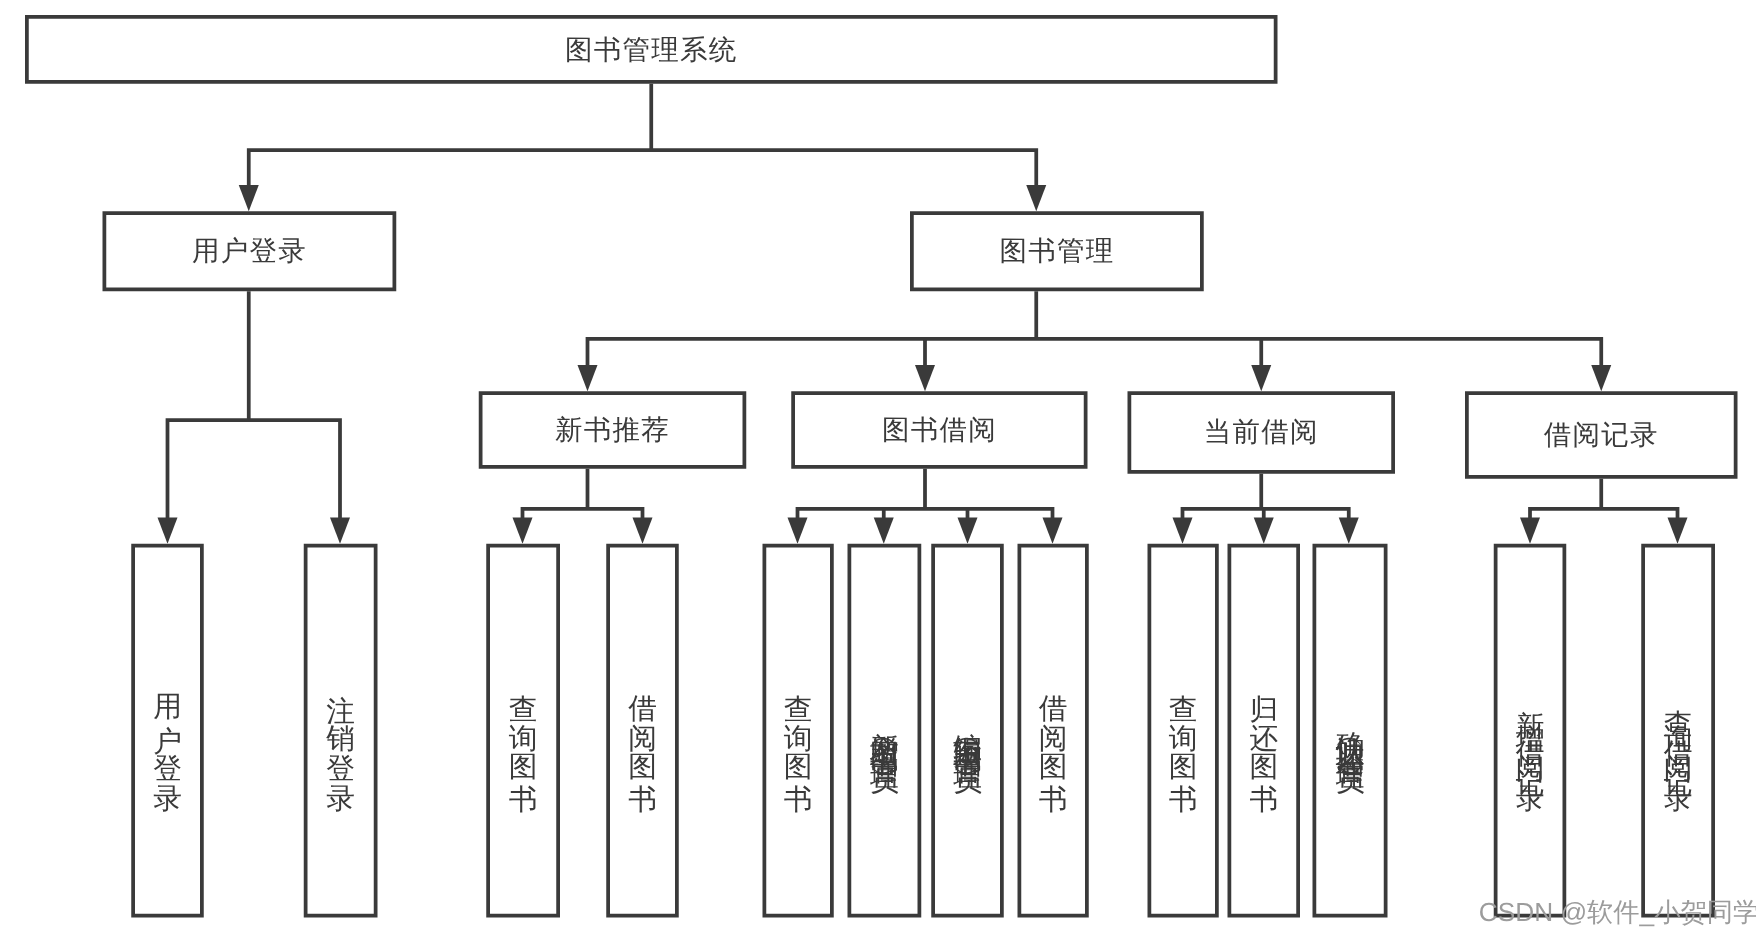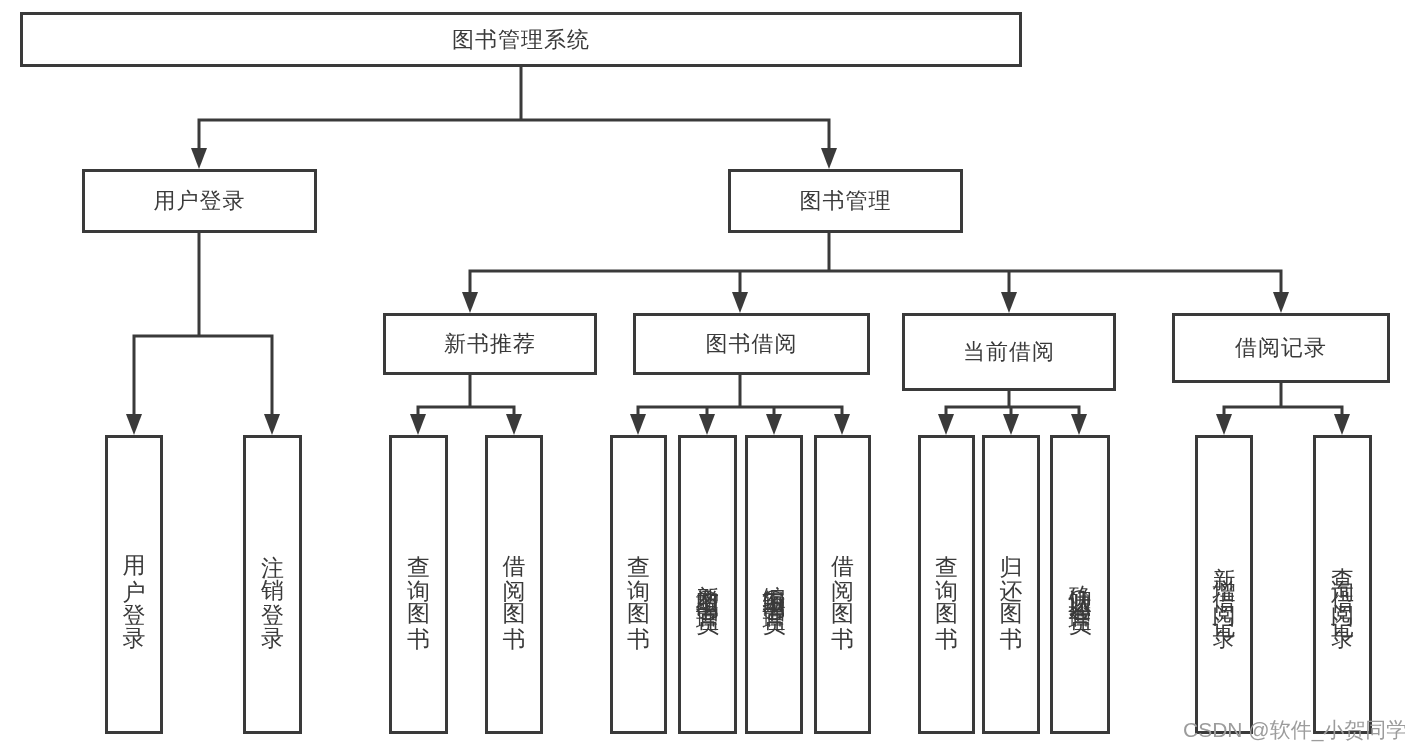--- a/index.html
+++ b/index.html
@@ -103,21 +103,21 @@
   <div class="node" style="left:712px;top:169px;width:235px;height:64px;margin-left:16px;">
     <span class="hlabel">图书管理</span>
   </div>
 
   <div class="node" style="left:363px;top:313px;width:214px;height:62px;margin-left:20px;">
     <span class="hlabel">新书推荐</span>
   </div>
   <div class="node" style="left:633px;top:313px;width:237px;height:62px;">
     <span class="hlabel">图书借阅</span>
   </div>
-  <div class="node" style="left:902px;top:313px;width:214px;height:78px;">
+  <div class="node" style="left:902px;top:313px;width:214px;height:66px;">
     <span class="hlabel">当前借阅</span>
   </div>
   <div class="node" style="left:1172px;top:313px;width:218px;height:70px;">
     <span class="hlabel">借阅记录</span>
   </div>
 
   <div class="node leaf" style="left:105px;top:435px;width:58px;height:299px;">
     <span class="vtext" style="letter-spacing: 24px;">用户登录</span>
   </div>
   <div class="node leaf" style="left:243px;top:435px;width:59px;height:299px;">

